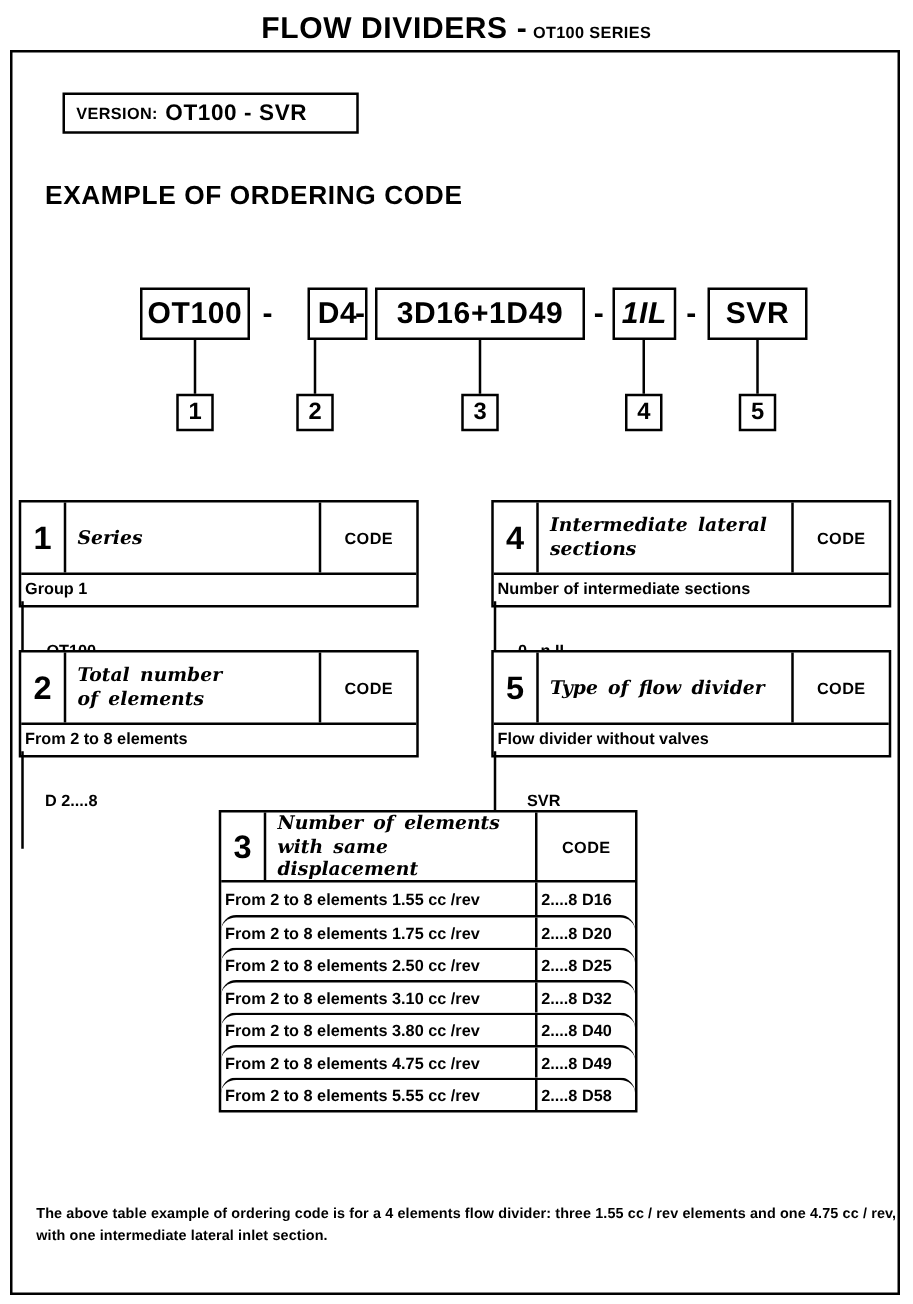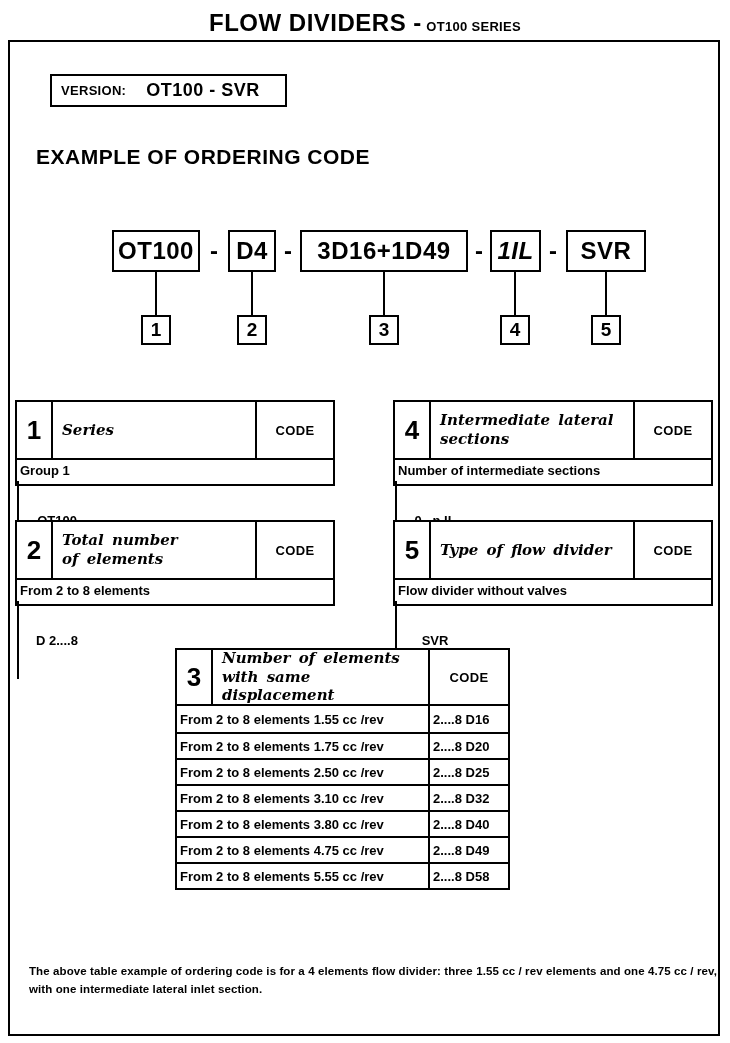--- a/index.html
+++ b/index.html
@@ -9,21 +9,21 @@
     font-family:"Liberation Sans", sans-serif; color:#000; overflow:hidden;
   }
   .doc-title { position:absolute; top:9px; left:0; width:100%; text-align:center; white-space:nowrap; }
   .t-main { font-size:24px; font-weight:bold; letter-spacing:.5px; }
   .t-series { font-size:13px; font-weight:bold; margin-left:0; letter-spacing:.3px; }
 
   .outer-box { position:absolute; left:8px; top:40px; width:712px; height:996px; border:2px solid #000; }
 
   .version-box {
     position:absolute; left:50px; top:74px; width:237px; height:33px;
-    border:2px solid #000; display:flex; align-items:center; padding-left:9px; gap:20px;
+    border:2px solid #000; display:flex; align-items:center; padding-left:9px; gap:6px;
   }
   .v-label { font-size:13px; font-weight:bold; letter-spacing:.3px; }
   .v-value { font-size:18px; font-weight:600; letter-spacing:.5px; }
 
   .example-heading { position:absolute; left:36px; top:145px; font-size:21px; font-weight:bold; letter-spacing:.5px; }
 
   .code-seg {
     position:absolute; top:230px; height:42px; border:2px solid #000;
     display:flex; align-items:center; justify-content:center;
     font-size:24px; font-weight:bold; letter-spacing:.5px;
@@ -62,21 +62,21 @@
     display:flex; align-items:center; justify-content:center;
     border-left:2px solid #000; font-size:13px; font-weight:bold;
   }
   .tval.left { justify-content:flex-start; padding-left:3px; }
 
   .w-small .thead { height:58px; }
   .w-small .trow { height:24px;flex-direction:column; }
   .w-small .tcodeh, .w-small .tval { width:78px; flex:0 0 78px; }
 
   .t3 .thead { height:56px; }
-  .t3 .trow { height:26px; }
+  .t3 .trow { height:26px;border-radius:12px; }
   .t3 .tcodeh, .t3 .tval { width:80px; flex:0 0 80px; }
 
   .footnote {
     position:absolute; left:29px; top:962px; width:702px;
     font-size:11.5px; font-weight:bold; line-height:1.6; letter-spacing:.1px;
   }
 </style>
 </head>
 <body>
 
@@ -91,21 +91,21 @@
 
   <div class="version-box">
     <span class="v-label">VERSION:</span>
     <span class="v-value">OT100 - SVR</span>
   </div>
 
   <div class="example-heading">EXAMPLE OF ORDERING CODE</div>
 
   <div class="code-seg" style="left:112px; width:88px;">OT100</div>
   <div class="code-dash" style="left:202px;">-</div>
-  <div class="code-seg" style="left:228px; width:48px;">D4</div>
+  <div class="code-seg" style="left:246px; width:48px;">D4</div>
   <div class="code-dash" style="left:276px;">-</div>
   <div class="code-seg" style="left:300px; width:168px;">3D16+1D49</div>
   <div class="code-dash" style="left:467px;">-</div>
   <div class="code-seg" style="left:490px; width:51px;font-style:italic;">1IL</div>
   <div class="code-dash" style="left:541px;">-</div>
   <div class="code-seg" style="left:566px; width:80px;">SVR</div>
 
   <div class="vline" style="left:155px;"></div>
   <div class="vline" style="left:251px;"></div>
   <div class="vline" style="left:383px;"></div>

